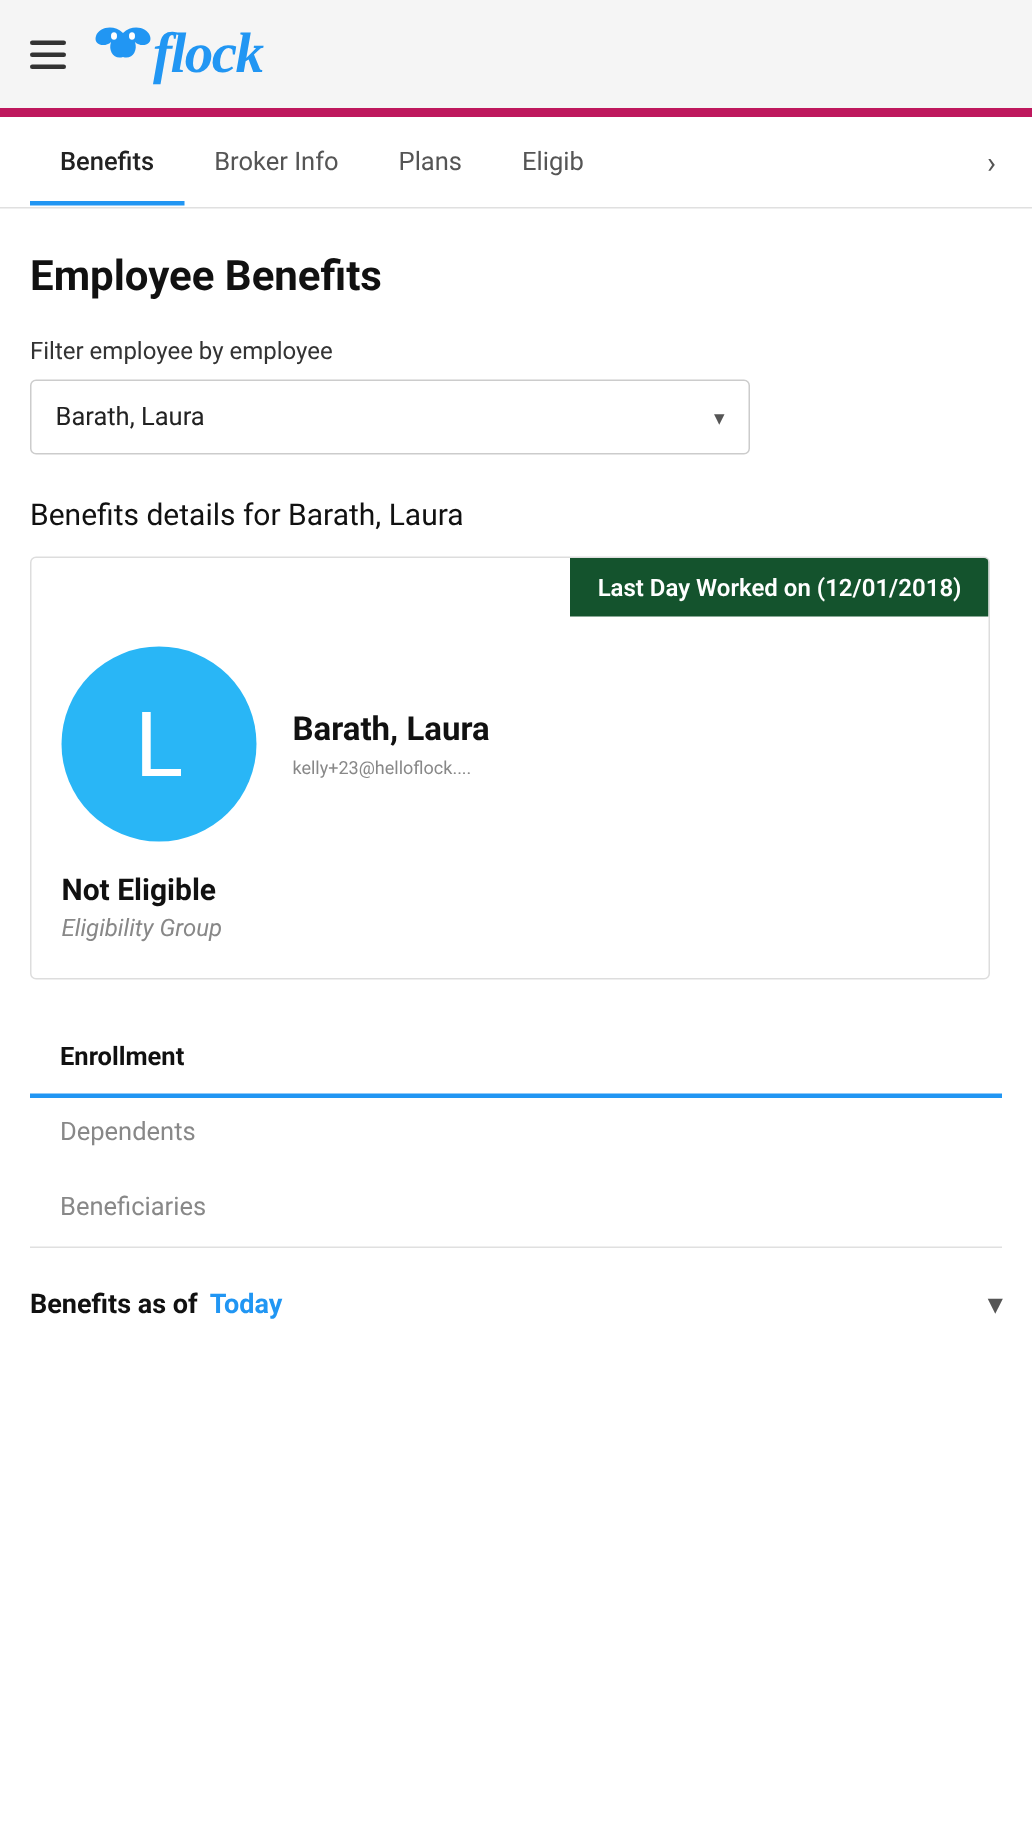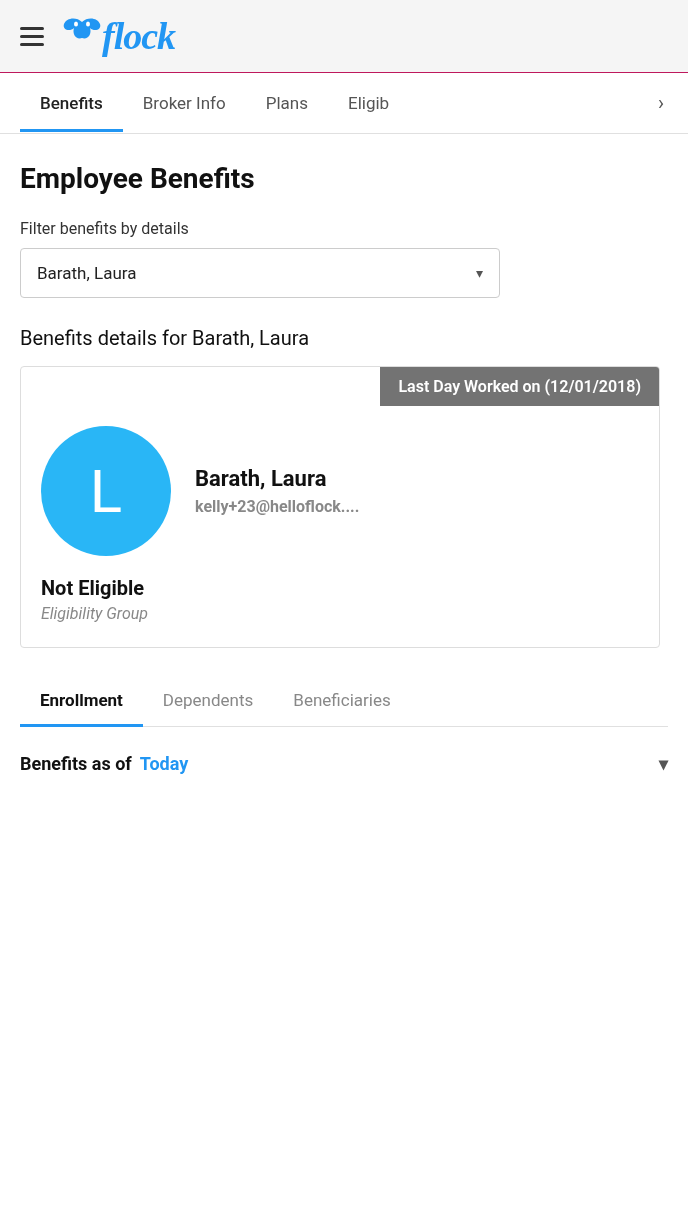--- a/index.html
+++ b/index.html
@@ -11,21 +11,21 @@
       overflow-x: hidden;
     }
 
     
     .header {
       background: #f5f5f5;
       padding: 14px 20px;
       display: flex;
       align-items: center;
       gap: 18px;
-      border-bottom: 1px solid #be185d;
+      border-bottom: 6px solid #be185d;
     }
     .hamburger-icon {
       display: flex;
       flex-direction: column;
       gap: 5px;
       cursor: pointer;
     }
     .hamburger-icon span {
       display: block;
       width: 24px;
@@ -114,21 +114,21 @@
     
     .employee-card {
       border: 1px solid #ddd;
       border-radius: 4px;
       overflow: hidden;
       max-width: 640px;
       margin-bottom: 28px;
       background: #fff;
     }
     .last-day-banner {
-      background: #737373;
+      background: #14532d;
       color: #fff;
       font-size: 16px;
       font-weight: 600;
       padding: 10px 18px;
       text-align: center;
       float: right;
       margin: 0;
     }
     .card-body {
       padding: 20px 20px 24px;
@@ -159,23 +159,22 @@
       display: flex;
       flex-direction: column;
       gap: 6px;
     }
     .employee-name {
       font-size: 22px;
       font-weight: 700;
       color: #111;
     }
     .employee-email {
-      font-size: 16px;
+      font-size: 12px;
       color: #888;
-      font-weight: bold;
     }
     .eligibility-section {
       margin-top: 20px;
     }
     .eligibility-status {
       font-size: 20px;
       font-weight: 700;
       color: #111;
     }
     .eligibility-group {
@@ -184,20 +183,21 @@
       margin-top: 4px;
       font-style: italic;
     }
 
     
     .sub-tabs {
       display: flex;
       gap: 0;
       border-bottom: 1px solid #e0e0e0;
       margin-bottom: 18px;
+      flex-direction: column;
     }
     .sub-tab {
       padding: 14px 20px;
       font-size: 17px;
       color: #888;
       cursor: pointer;
       border-bottom: 3px solid transparent;
       margin-bottom: -1px;
     }
     .sub-tab.active {
@@ -268,21 +268,21 @@
   <div class="nav-tab active">Benefits</div>
   <div class="nav-tab">Broker Info</div>
   <div class="nav-tab">Plans</div>
   <div class="nav-tab">Eligib</div>
   <div class="nav-chevron">›</div>
 </div>
 
 <div class="main">
   <h1 class="page-title">Employee Benefits</h1>
 
-  <div class="filter-label">Filter benefits by details</div>
+  <div class="filter-label">Filter employee by employee</div>
 
   <div class="employee-select">
     <span>Barath, Laura</span>
     <span class="select-chevron">▾</span>
   </div>
 
   <div class="benefits-section-title">Benefits details for Barath, Laura</div>
 
   <div class="employee-card">
     <div style="display:flex; justify-content: flex-end;">

